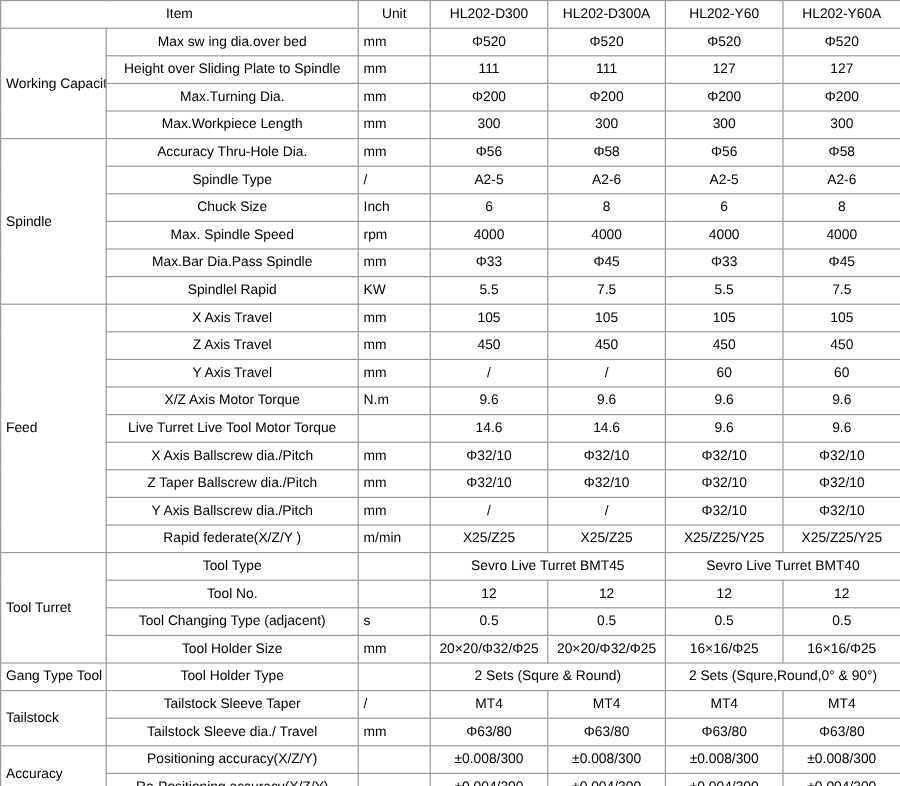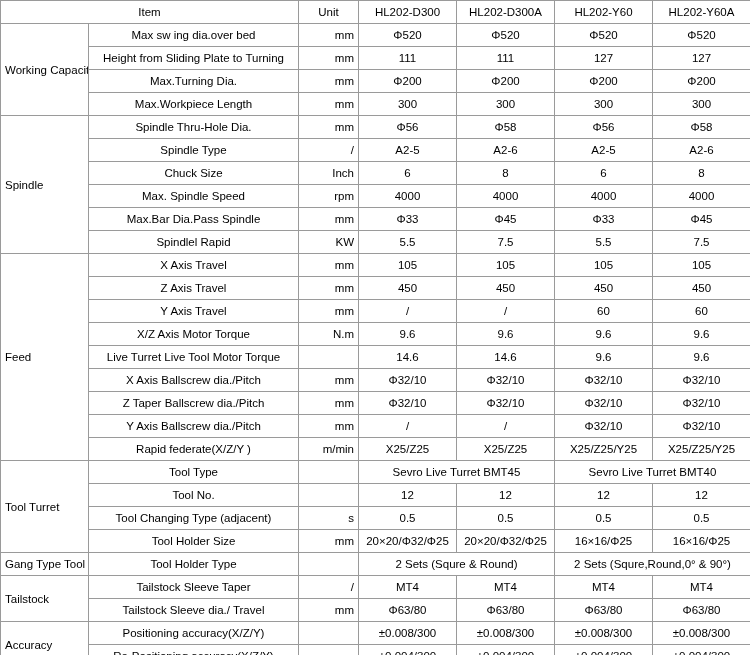--- a/index.html
+++ b/index.html
@@ -48,21 +48,21 @@
   }
   td.group {
     text-align: left;
     padding-left: 6px;
   }
   td.item {
     text-align: center;
     padding-left: 6px;
   }
   td.unit {
-    text-align: right;
+    text-align: left;
   }
   td.val {
     text-align: center;
   }
 </style>
 </head>
 <body>
 
 <div id="spec-wrap">
   <table class="spec">
@@ -89,21 +89,21 @@
         <tr>
           <td class="group" rowspan="4">Working Capacity</td>
           <td class="item">Max sw ing dia.over bed</td>
           <td class="unit">mm</td>
           <td class="val">Φ520</td>
           <td class="val">Φ520</td>
           <td class="val">Φ520</td>
           <td class="val">Φ520</td>
         </tr>
         <tr>
-          <td class="item">Height from Sliding Plate to Turning</td>
+          <td class="item">Height over Sliding Plate to Spindle</td>
           <td class="unit">mm</td>
           <td class="val">111</td>
           <td class="val">111</td>
           <td class="val">127</td>
           <td class="val">127</td>
         </tr>
         <tr>
           <td class="item">Max.Turning Dia.</td>
           <td class="unit">mm</td>
           <td class="val">Φ200</td>
@@ -114,21 +114,21 @@
         <tr>
           <td class="item">Max.Workpiece Length</td>
           <td class="unit">mm</td>
           <td class="val">300</td>
           <td class="val">300</td>
           <td class="val">300</td>
           <td class="val">300</td>
         </tr>
         <tr>
           <td class="group" rowspan="6">Spindle</td>
-          <td class="item">Spindle Thru-Hole Dia.</td>
+          <td class="item">Accuracy Thru-Hole Dia.</td>
           <td class="unit">mm</td>
           <td class="val">Φ56</td>
           <td class="val">Φ58</td>
           <td class="val">Φ56</td>
           <td class="val">Φ58</td>
         </tr>
         <tr>
           <td class="item">Spindle Type</td>
           <td class="unit">/</td>
           <td class="val">A2-5</td>

